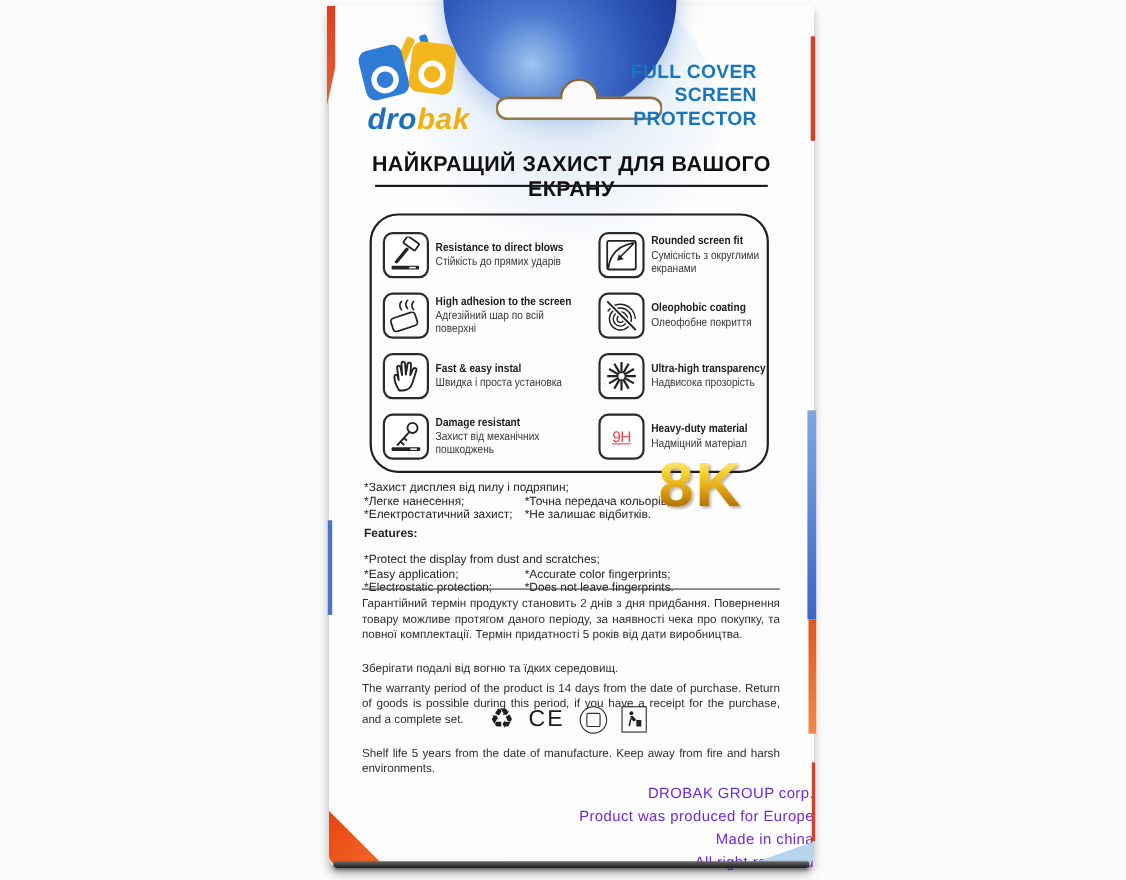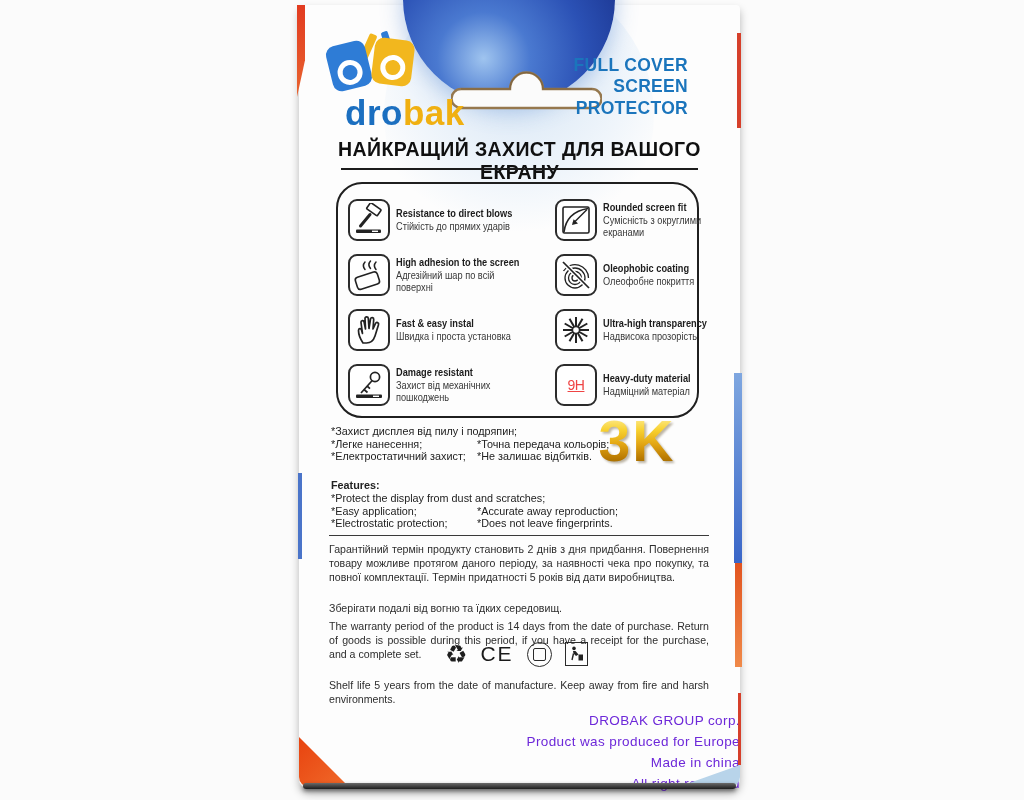--- a/index.html
+++ b/index.html
@@ -27,56 +27,56 @@
   .hangslot{position:absolute;left:152px;top:66px;width:151px;height:42px;}
   
   .logo{position:absolute;left:24px;top:28px;width:110px;height:100px;}
   .lsq{position:absolute;border-radius:9px;}
   .lsq.blue{left:6px;top:10px;width:40px;height:46px;background:#2e7cd6;transform:rotate(-14deg);}
   .lsq.yellow{left:50px;top:6px;width:40px;height:46px;background:#f2b71e;transform:rotate(7deg);}
   .lring{position:absolute;width:15px;height:15px;border:5px solid #fff;border-radius:50%;}
   .stem{position:absolute;border-radius:2px;}
   .stem.y{left:40px;top:0px;width:8px;height:34px;background:#f2b71e;transform:rotate(24deg);}
   .stem.b{left:62px;top:-2px;width:7px;height:30px;background:#2e7cd6;transform:rotate(-18deg);}
-  .logotext{position:absolute;left:22px;top:60px;font-size:35px;font-weight:700;letter-spacing:.5px;}
+  .logotext{position:absolute;left:11px;top:60px;font-size:27px;font-weight:700;letter-spacing:.5px;font-style:italic;}
   .logotext .p1{color:#1b6fc0;}
   .logotext .p2{color:#f0b011;}
   
   .tagline{
     position:absolute;right:52px;top:50px;text-align:right;
     color:#1b75bc;font-weight:700;font-size:17.5px;line-height:1.22;letter-spacing:.3px;
   }
   
   .heading{
     position:absolute;left:0;top:133px;width:100%;text-align:center;
     font-size:19.5px;font-weight:700;color:#101010;letter-spacing:.4px;
   }
   .heading-rule{position:absolute;left:42px;top:163px;width:357px;border-top:2.2px solid #1c1c1c;}
   
   .fbox{
-    position:absolute;left:37px;top:177px;width:363px;height:236px;
+    position:absolute;left:37px;top:189px;width:363px;height:236px;
     border:2.6px solid #1f1f1f;border-radius:26px;box-sizing:border-box;
     display:grid;grid-template-columns:1fr 1fr;grid-auto-rows:55px;
-    padding:8px 6px 6px 10px;align-items:center;column-gap:11px;
+    padding:8px 6px 6px 10px;align-items:center;column-gap:0;
   }
   .fcell{display:flex;align-items:center;gap:6px;}
   .ficon{
     flex:0 0 42px;width:42px;height:42px;border:2px solid #2b2b2b;border-radius:9px;
     display:flex;align-items:center;justify-content:center;box-sizing:border-box;background:#fff;
   }
   .ficon .ninh{font-size:14px;color:#ef4444;font-weight:500;letter-spacing:-.5px;text-decoration:underline;}
   .ftext{transform:scaleX(.87);transform-origin:left center;width:148px;}
   .ften{font-size:10.6px;font-weight:700;color:#1c1c1c;white-space:nowrap;}
   .ftuk{font-size:10.6px;color:#383838;line-height:1.15;margin-top:1px;}
   
   .bullets{position:absolute;left:32px;width:340px;font-size:10.8px;color:#222;}
   .bullets.uk{top:420px;}
   .bullets.en{top:474px;}
   .btitle{font-weight:700;margin-bottom:1px;}
-  .bline{margin-bottom:1px;}
+  .bline{margin-bottom:1px;margin-top:12px;}
   .bcols{display:grid;grid-template-columns:146px auto;}
   
   .badge4k{position:absolute;left:258px;top:408px;width:160px;text-align:center;}
   .fourk{
     font-size:57px;font-weight:800;line-height:1;letter-spacing:2px;
     background:linear-gradient(180deg,#fff3b0 0%,#f8d12f 30%,#e2a513 55%,#bb7c02 78%,#8a5a00 100%);
     -webkit-background-clip:text;background-clip:text;color:transparent;
     filter:drop-shadow(2px 2px 1px rgba(70,45,0,.35));
   }
   .ultrahd{font-size:25px;font-weight:800;color:#0c0c0c;letter-spacing:.5px;margin-top:-2px;}
@@ -273,29 +273,29 @@
     <div class="bline">*Захист дисплея від пилу і подряпин;</div>
     <div class="bcols">
       <div>*Легке нанесення;</div>
       <div>*Точна передача кольорів;</div>
       <div>*Електростатичний захист;</div>
       <div>*Не залишає відбитків.</div>
     </div>
   </div>
 
   <div class="badge4k">
-    <div class="fourk">3K</div>
+    <div class="fourk">8K</div>
   </div>
 
   <div class="bullets en">
     <div class="btitle">Features:</div>
     <div class="bline">*Protect the display from dust and scratches;</div>
     <div class="bcols">
       <div>*Easy application;</div>
-      <div>*Accurate away reproduction;</div>
+      <div>*Accurate color fingerprints;</div>
       <div>*Electrostatic protection;</div>
       <div>*Does not leave fingerprints.</div>
     </div>
   </div>
 
   <div class="rule2"></div>
 
   <div class="warranty uk">
     <div class="p1">Гарантійний термін продукту становить 2 днів з дня придбання. Повернення товару можливе протягом даного періоду, за наявності чека про покупку, та повної комплектації. Термін придатності 5 років від дати виробництва.</div>
     <div class="p2">Зберігати подалі від вогню та їдких середовищ.</div>

